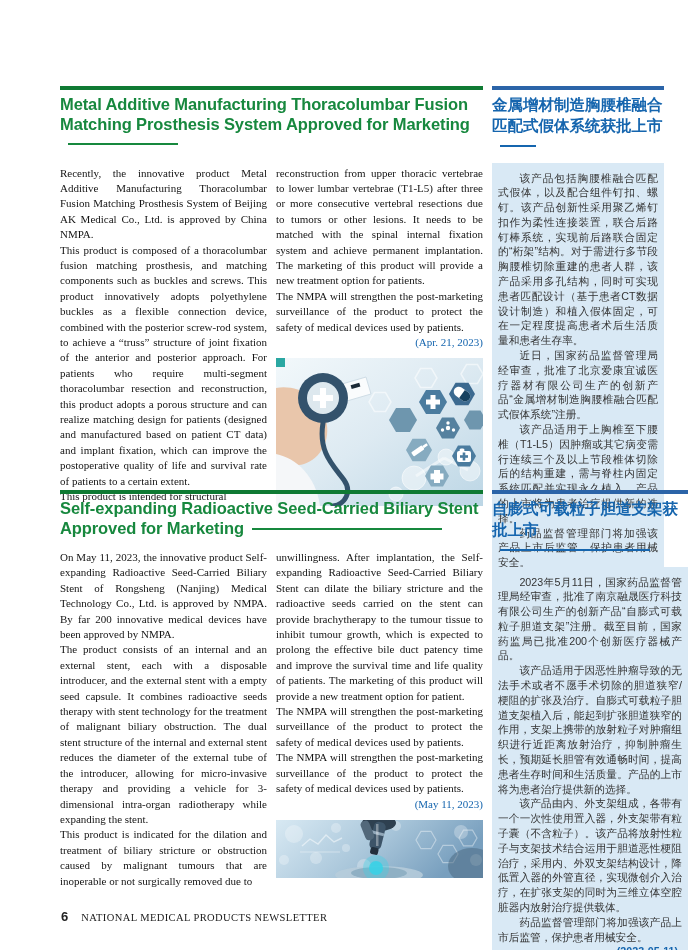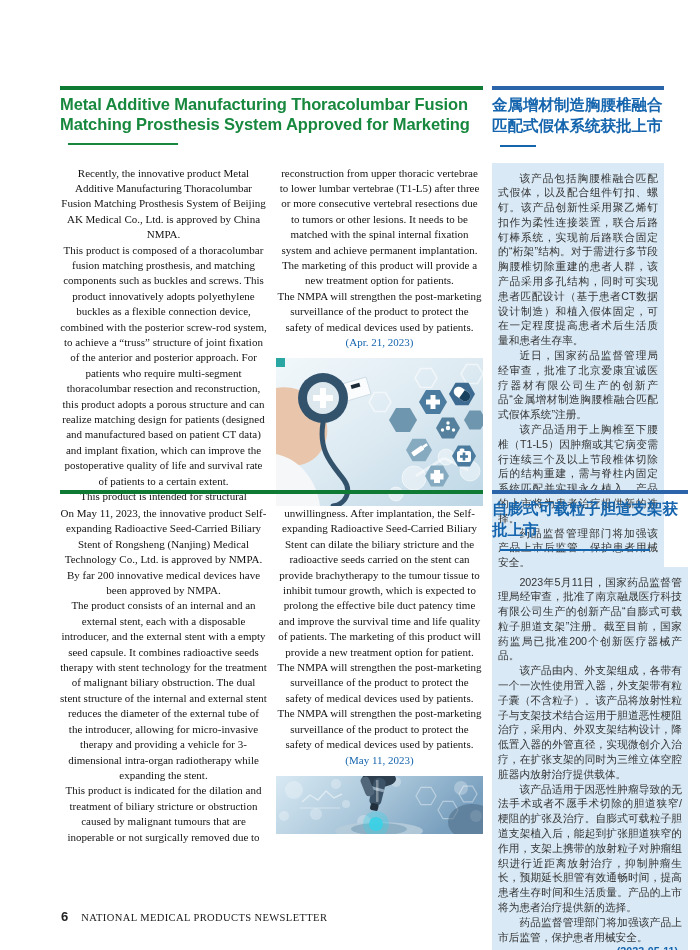--- a/index.html
+++ b/index.html
@@ -21,21 +21,21 @@
   .art-title::after,.sb-title::after{content:"";display:inline-block;height:2px;
             background:currentColor;margin-left:8px;vertical-align:4px;}
   .dash-a1::after{width:110px;}
   .dash-a2::after{width:190px;}
   .dash-s1::after{width:36px;}
   .dash-s2::after{width:150px;}
 
   .cols{display:flex;gap:9px;margin-top:12px;}
   .col{width:207px;font-family:"Liberation Serif",serif;font-size:11px;line-height:15.4px;
        color:#141414;text-align:justify;}
-  .col p{margin:0;text-align:center;}
+  .col p{margin:0;}
   .date-en{color:#1565ae;text-align:right;font-family:"Liberation Serif",serif;
            font-size:11px;line-height:15.4px;margin:0;}
 
   .sb-box{margin-top:6px;background:#d9e9f5;border-bottom:2px solid #b3cfe4;
           padding:8px 6px;font-size:10.7px;line-height:14.8px;color:#333;
           text-align:justify;font-family:"Liberation Sans",sans-serif;}
   .sb-box p{margin:0;text-indent:2em;}
   .date-cn{color:#1565ae;font-weight:bold;text-align:right;text-indent:0 !important;
            padding-right:4px;}
 
@@ -144,20 +144,21 @@
       <p>该产品包括胸腰椎融合匹配式假体，以及配合组件钉扣、螺钉。该产品创新性采用聚乙烯钉扣作为柔性连接装置，联合后路钉棒系统，实现前后路联合固定的“桁架”结构。对于需进行多节段胸腰椎切除重建的患者人群，该产品采用多孔结构，同时可实现患者匹配设计（基于患者CT数据设计制造）和植入假体固定，可在一定程度提高患者术后生活质量和患者生存率。</p>
       <p>近日，国家药品监督管理局经审查，批准了北京爱康宜诚医疗器材有限公司生产的创新产品“金属增材制造胸腰椎融合匹配式假体系统”注册。</p>
       <p>该产品适用于上胸椎至下腰椎（T1-L5）因肿瘤或其它病变需行连续三个及以上节段椎体切除后的结构重建，需与脊柱内固定系统匹配并实现永久植入。产品的上市将为患者治疗提供新的选择。</p>
       <p>药品监督管理部门将加强该产品上市后监管，保护患者用械安全。</p>
       <p class="date-cn">(2023-04-21)</p>
     </div>
   </section>
 
   <section id="article-2">
     <div class="rule-green"></div>
+    <h2 class="art-title dash-a2">Self-expanding Radioactive Seed-Carried Biliary Stent Approved for Marketing</h2>
     <div class="cols">
       <div class="col">
         <p>On May 11, 2023, the innovative product Self-expanding Radioactive Seed-Carried Biliary Stent of Rongsheng (Nanjing) Medical Technology Co., Ltd. is approved by NMPA. By far 200 innovative medical devices have been approved by NMPA.</p>
         <p>The product consists of an internal and an external stent, each with a disposable introducer, and the external stent with a empty seed capsule. It combines radioactive seeds therapy with stent technology for the treatment of malignant biliary obstruction. The dual stent structure of the internal and external stent reduces the diameter of the external tube of the introducer, allowing for micro-invasive therapy and providing a vehicle for 3-dimensional intra-organ radiotherapy while expanding the stent.</p>
         <p>This product is indicated for the dilation and treatment of biliary stricture or obstruction caused by malignant tumours that are inoperable or not surgically removed due to</p>
       </div>
       <div class="col">
         <p>unwillingness. After implantation, the Self-expanding Radioactive Seed-Carried Biliary Stent can dilate the biliary stricture and the radioactive seeds carried on the stent can provide brachytherapy to the tumour tissue to inhibit tumour growth, which is expected to prolong the effective bile duct patency time and improve the survival time and life quality of patients. The marketing of this product will provide a new treatment option for patient.</p>
         <p>The NMPA will strengthen the post-marketing surveillance of the product to protect the safety of medical devices used by patients.</p>
         <p>The NMPA will strengthen the post-marketing surveillance of the product to protect the safety of medical devices used by patients.</p>
@@ -209,22 +210,22 @@
         </figure>
       </div>
     </div>
   </section>
 
   <section id="sidebar-2">
     <div class="rule-blue"></div>
     <h2 class="sb-title dash-s2">自膨式可载粒子胆道支架获批上市</h2>
     <div class="sb-box">
       <p>2023年5月11日，国家药品监督管理局经审查，批准了南京融晟医疗科技有限公司生产的创新产品“自膨式可载粒子胆道支架”注册。截至目前，国家药监局已批准200个创新医疗器械产品。</p>
+      <p>该产品适用于因恶性肿瘤导致的无法手术或者不愿手术切除的胆道狭窄/梗阻的扩张及治疗。自膨式可载粒子胆道支架植入后，能起到扩张胆道狭窄的作用，支架上携带的放射粒子对肿瘤组织进行近距离放射治疗，抑制肿瘤生长，预期延长胆管有效通畅时间，提高患者生存时间和生活质量。产品的上市将为患者治疗提供新的选择。</p>
       <p>该产品由内、外支架组成，各带有一个一次性使用置入器，外支架带有粒子囊（不含粒子）。该产品将放射性粒子与支架技术结合运用于胆道恶性梗阻治疗，采用内、外双支架结构设计，降低置入器的外管直径，实现微创介入治疗，在扩张支架的同时为三维立体空腔脏器内放射治疗提供载体。</p>
-      <p>该产品适用于因恶性肿瘤导致的无法手术或者不愿手术切除的胆道狭窄/梗阻的扩张及治疗。自膨式可载粒子胆道支架植入后，能起到扩张胆道狭窄的作用，支架上携带的放射粒子对肿瘤组织进行近距离放射治疗，抑制肿瘤生长，预期延长胆管有效通畅时间，提高患者生存时间和生活质量。产品的上市将为患者治疗提供新的选择。</p>
       <p>药品监督管理部门将加强该产品上市后监管，保护患者用械安全。</p>
       <p class="date-cn">(2023-05-11)</p>
     </div>
   </section>
 
   <div class="footer">
     <span class="pagenum">6</span>
     <span class="footer-title">NATIONAL MEDICAL PRODUCTS NEWSLETTER</span>
   </div>
 

